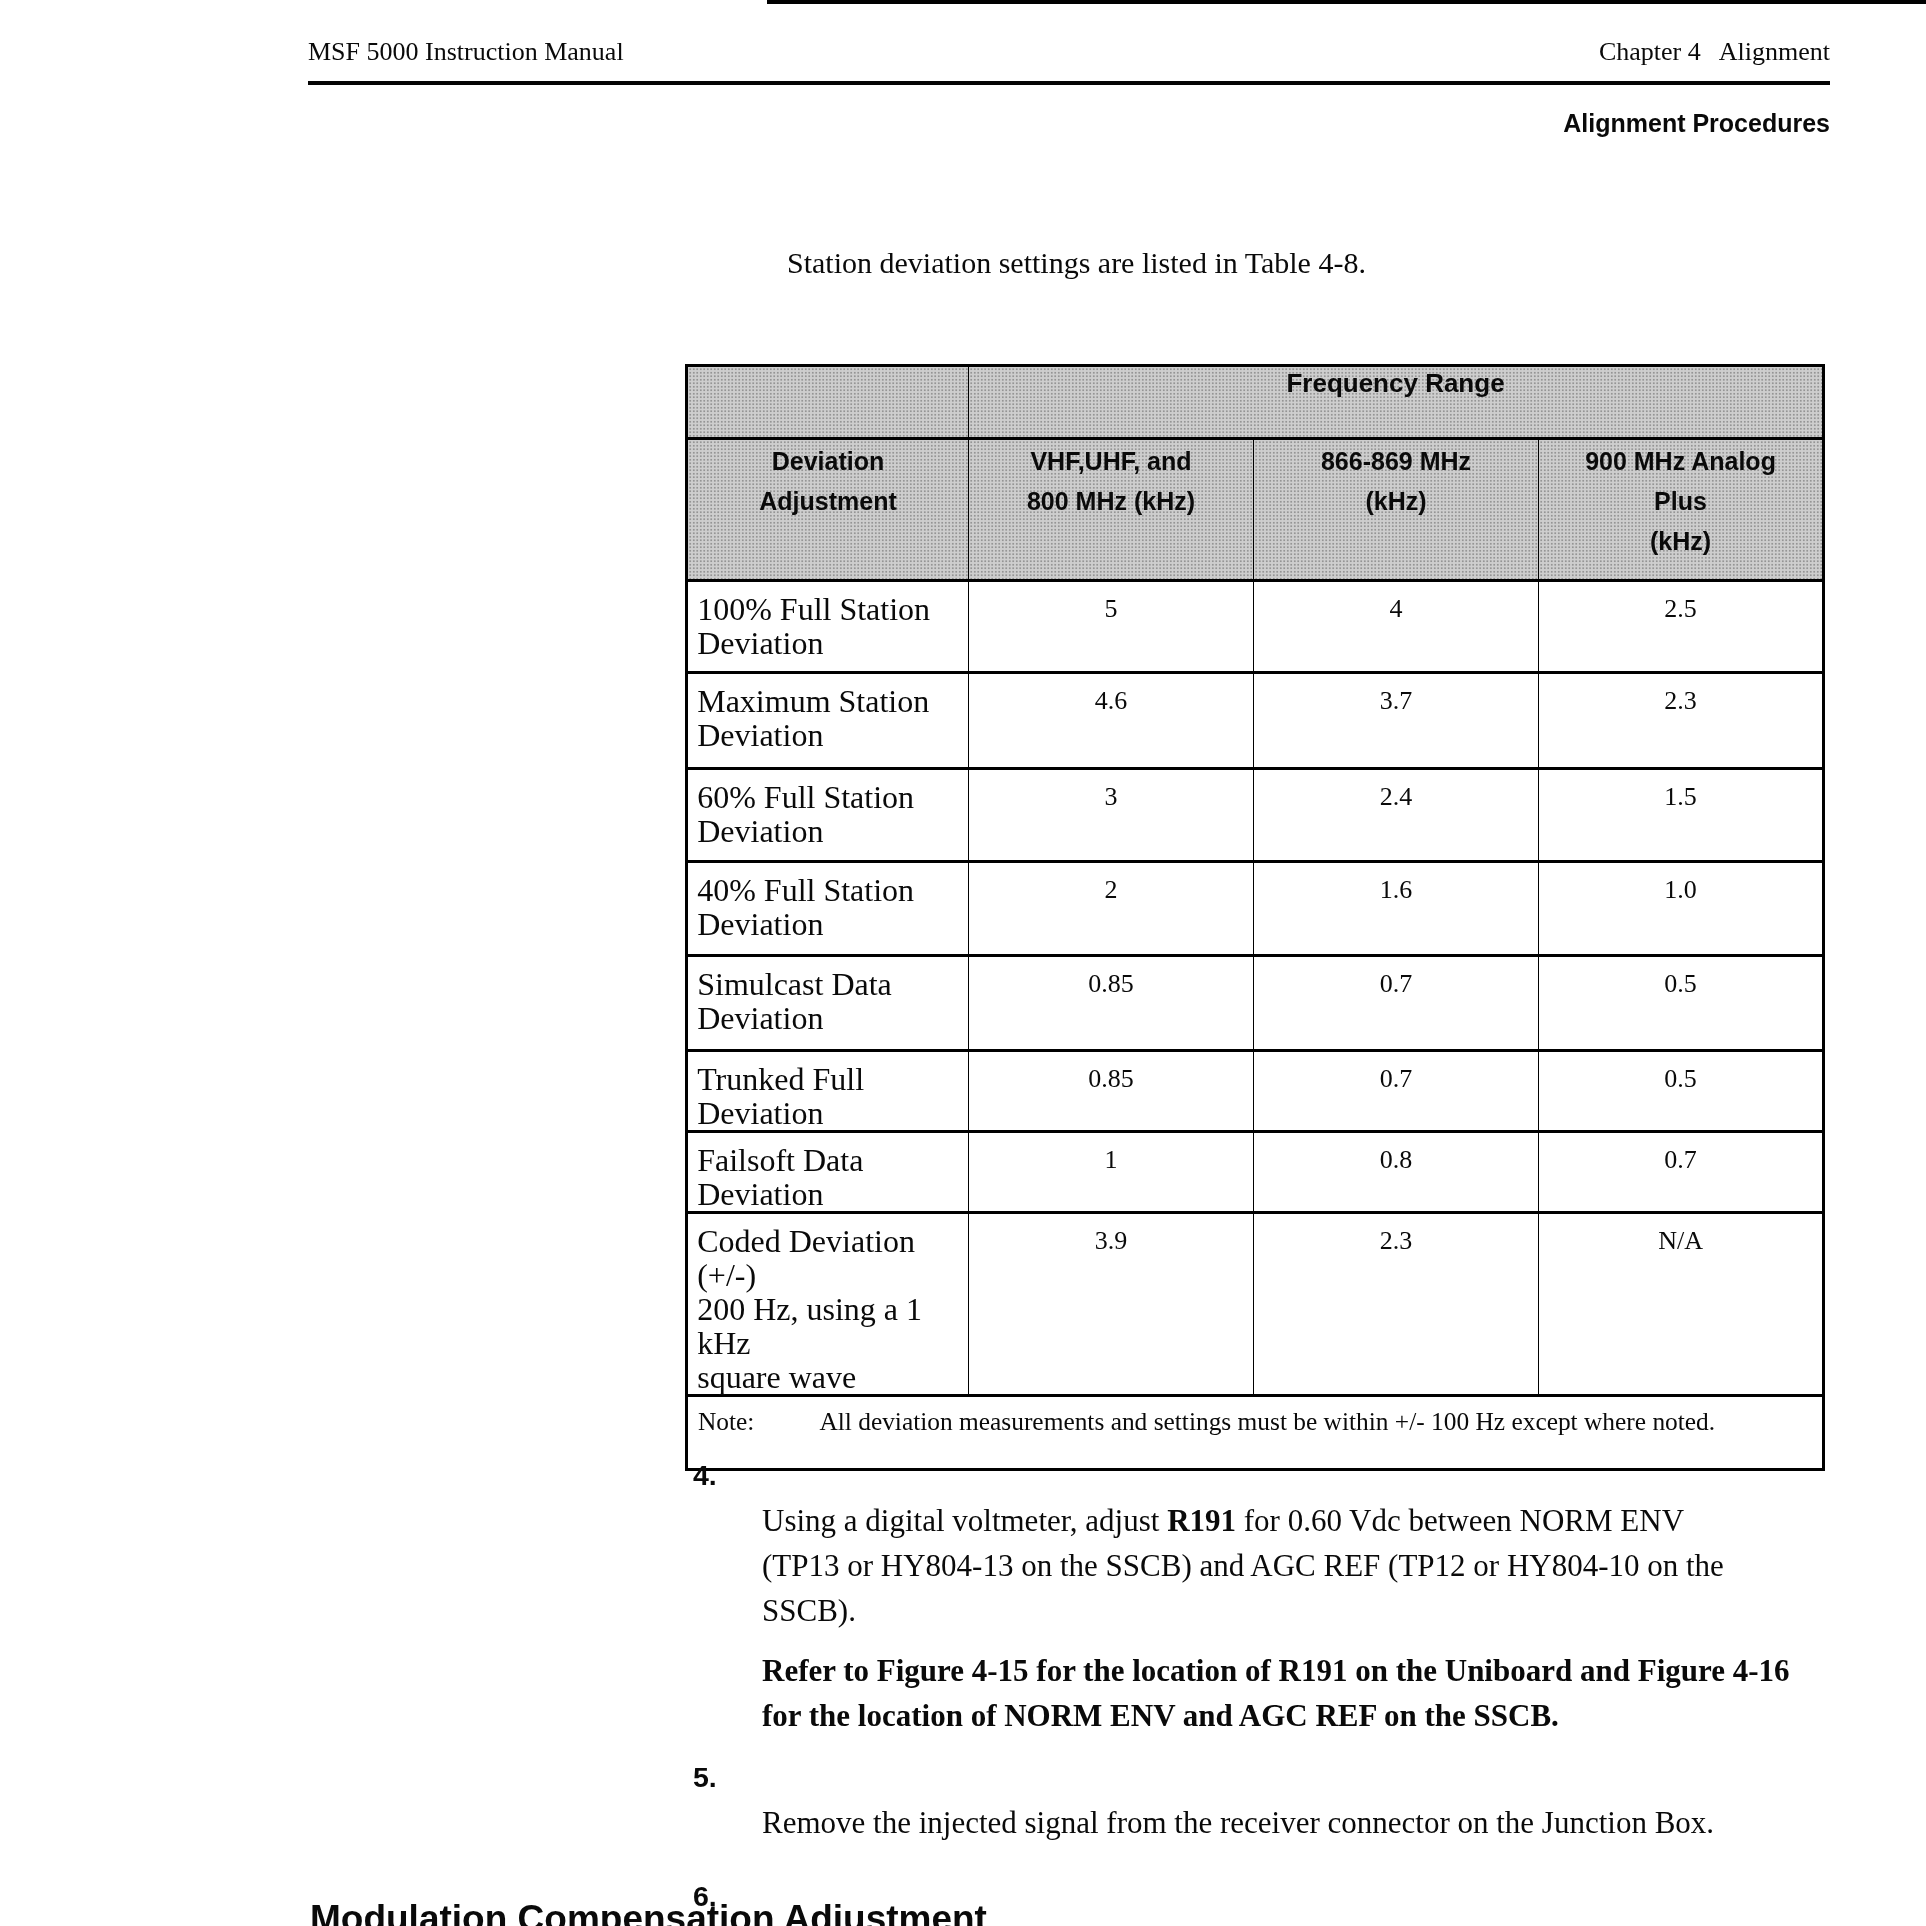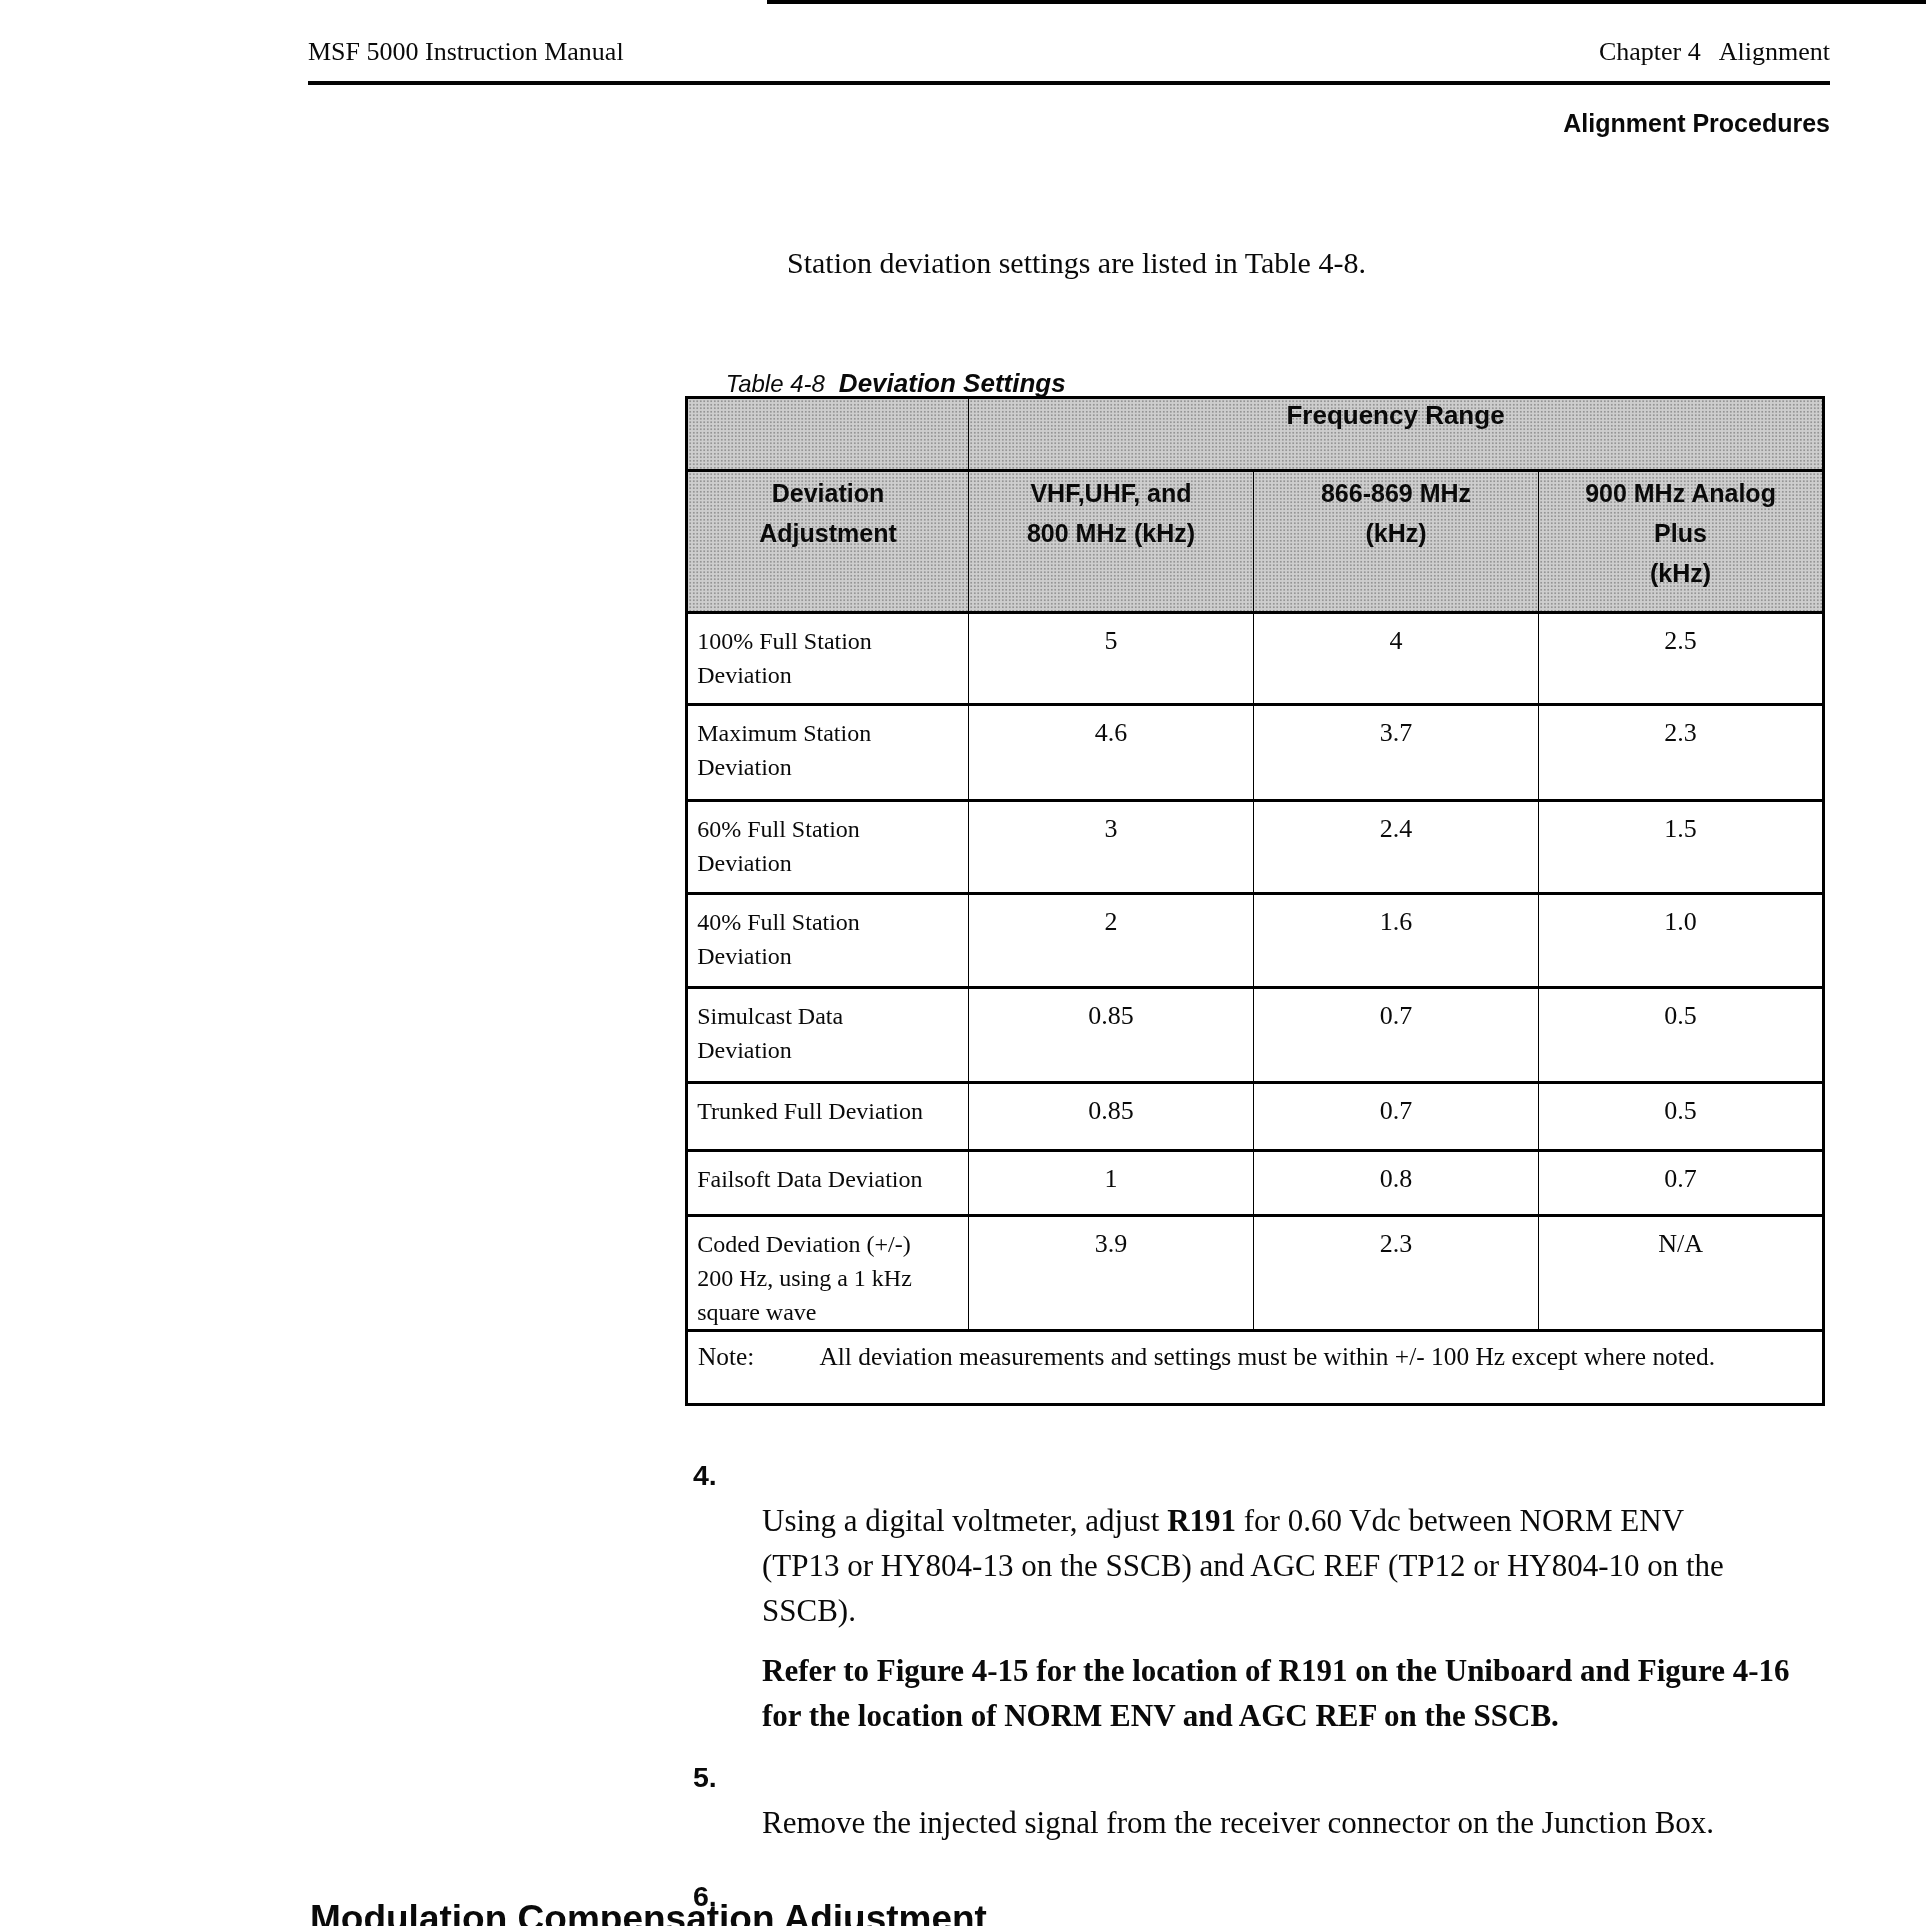--- a/index.html
+++ b/index.html
@@ -25,35 +25,35 @@
 
   
   .intro{position:absolute;left:762px;top:243px;font-size:30px;line-height:39px;white-space:pre;margin-left:25px;}
 
   
   .caption{position:absolute;left:699px;top:340px;font-family:"Liberation Sans", sans-serif;
     font-style:italic;font-size:24px;line-height:29px;white-space:pre;}
   .caption .cap-title{font-weight:bold;font-size:26px;margin-left:14px;}
 
   
-  .tbl-wrap{position:absolute;left:685px;top:396px;}
+  .tbl-wrap{position:absolute;left:685px;top:364px;}
   table.dev{border-collapse:collapse;table-layout:fixed;width:1138px;}
   table.dev td{border:1.9px solid #000;border-top-width:3.5px;border-bottom-width:3.5px;
     vertical-align:top;white-space:pre-line;}
   table.dev{border:3.9px solid #000;}
   td.gray{
     background-color:#cecece;
     background-image:radial-gradient(#8f8f8f 0.6px, rgba(0,0,0,0) 0.8px);
     background-size:3.5px 3.5px;
     font-family:"Liberation Sans", sans-serif;font-weight:bold;
     text-align:center;vertical-align:middle;
   }
   td.freq-cell{font-size:26px;line-height:31px;}
   td.colhead{font-size:25px;line-height:40px;}
-  td.rowlabel{font-size:24px;line-height:34px;padding:10px 7.7px 0 9.2px;}
+  td.rowlabel{font-size:32px;line-height:34px;padding:10px 7.7px 0 9.2px;}
   td.val{font-size:26px;line-height:34px;text-align:center;padding-top:10px;}
   td.notecell{font-size:25.4px;line-height:33px;vertical-align:middle;padding:7.7px 7.7px 7.7px 10px;margin-left:16px;}
   .note-text{margin-left:65px;}
 
   
   .steps{position:absolute;left:693px;top:1453px;width:1217px;font-size:31px;line-height:45px;}
   .step{position:relative;padding-left:69px;white-space:pre-line;}
   .step-num{position:absolute;left:0;top:0;font-family:"Liberation Sans", sans-serif;
     font-weight:bold;font-size:28.5px;}
   .bold{font-weight:bold;}

